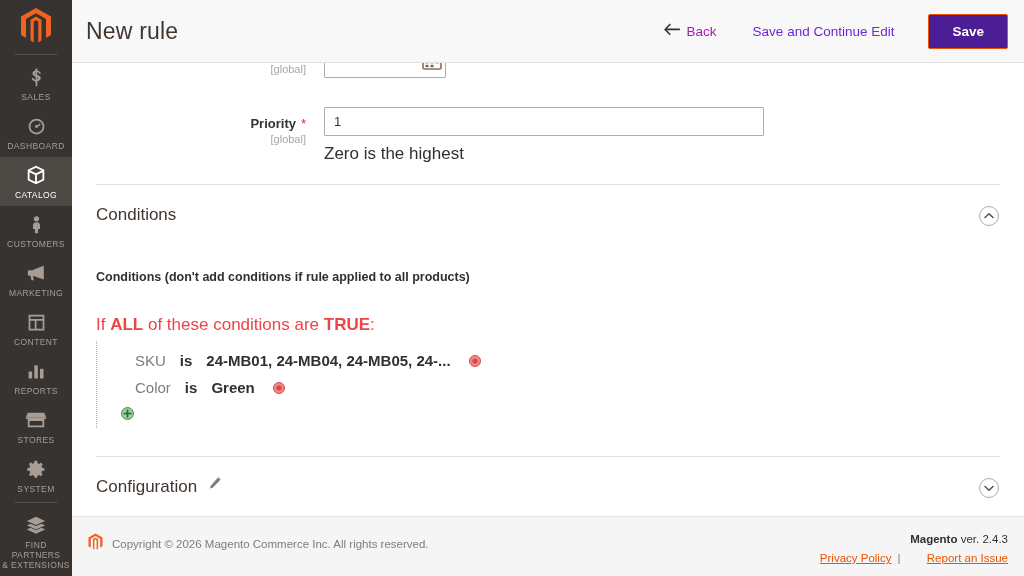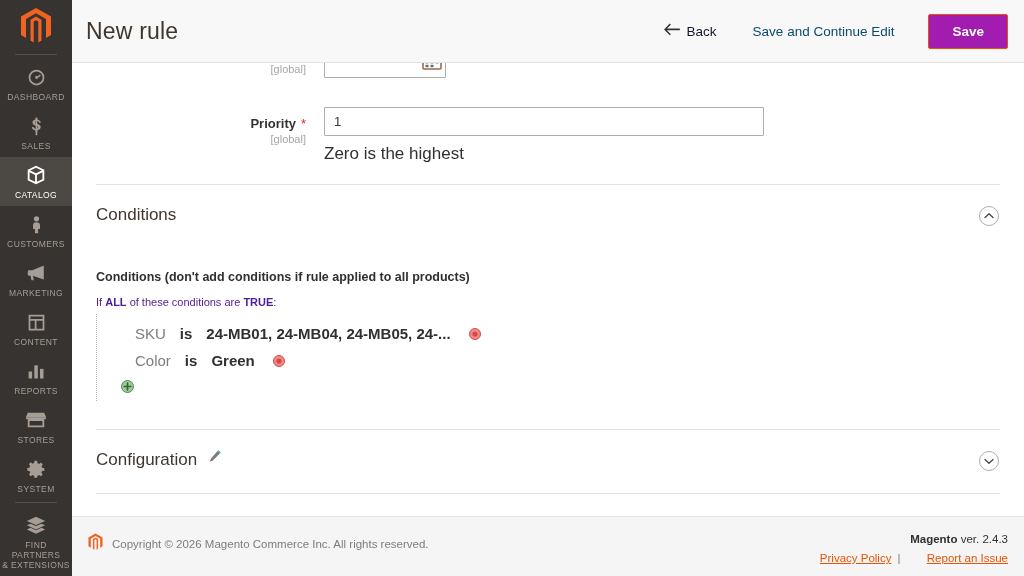--- a/index.html
+++ b/index.html
@@ -51,30 +51,30 @@
     border-bottom: 1px solid #e3e3e3;
     display: flex; align-items: center; padding: 0 16px 0 14px;
   }
   .page-title {
     font-size: 23px; color: #41362f; font-weight: 400; letter-spacing: .2px;
   }
   .header-actions { margin-left: auto; display: flex; align-items: center; gap: 0; }
   .btn-back {
     display: flex; align-items: center; gap: 7px;
     background: transparent; border: none;
-    font-size: 13.5px; color: #0f172a; font-family: inherit;
+    font-size: 13.5px; color: #a21caf; font-family: inherit;
     padding: 8px 14px; cursor: pointer;
   }
   .btn-plain {
     background: transparent; border: none;
-    font-size: 13.5px; color: #0c4a6e; font-family: inherit;
+    font-size: 13.5px; color: #6d28d9; font-family: inherit;
     padding: 8px 22px; cursor: pointer;
   }
   .btn-primary {
-    background: #a21caf; border: 1px solid #eb5202;
+    background: #4c1d95; border: 1px solid #eb5202;
     color: #ffffff; font-size: 13.5px; font-weight: 600; font-family: inherit;
     padding: 9px 23px; cursor: pointer; border-radius: 2px;
     margin-left: 12px;
   }
 
   .content {
     flex: 1 1 auto; overflow: hidden;
     padding: 0 24px; background: #ffffff;
     position: relative;
   }
@@ -126,21 +126,21 @@
   .section-title { font-size: 17px; color: #41362f; font-weight: 400; }
   .pencil { margin-left: 11px; display: inline-flex; }
   .chevron { margin-left: auto; }
 
   .section-body { padding: 6px 0 10px; }
   .cond-head {
     font-size: 12.5px; font-weight: 700; color: #303030;
     margin: 16px 0 0;
   }
   .cond-if {
-    font-size: 11px; color: #4c1d95; margin-top: 12px;
+    font-size: 17px; color: #ef4444; margin-top: 31px;
   }
   .cond-if b { font-weight: 700; }
   .cond-tree {
     margin-top: 6px; padding: 6px 0 4px 14px;
     border-left: 1px dotted #adadad;
   }
   .cond-row {
     display: flex; align-items: center; gap: 14px;
     padding: 5px 0 5px 4px; font-size: 15px; margin-left: 20px;
   }
@@ -179,36 +179,36 @@
         <path d="M16 0 L31 8.6 L31 27 L26 30 L26 11 L16 5.3 L6 11 L6 30 L1 27 L1 8.6 Z" fill="#f26322"></path>
         <path d="M16 8.6 L21.5 11.8 L21.5 32.5 L18.3 34.4 L18.3 13.6 L16 12.2 L13.7 13.6 L13.7 34.4 L10.5 32.5 L10.5 11.8 Z" fill="#f26322"></path>
       </svg>
     </div>
 
     <div class="sb-sep"></div>
 
     <div class="sb-item">
       <span class="sb-icon">
         <svg width="21" height="21" viewBox="0 0 24 24">
+            <path fill="#a79d95" d="M12.9 2h-1.9v2.1c-2.1.2-3.6 1.5-3.6 3.4 0 2.2 1.7 3 3.8 3.5 1.8.5 2.5.9 2.5 1.9 0 1-.9 1.6-2.3 1.6-1.5 0-2.6-.7-2.8-2H6.6c.1 2.1 1.7 3.5 4.4 3.7V18h1.9v-1.8c2.3-.2 3.9-1.6 3.9-3.6 0-2.3-1.8-3.1-4-3.6-1.7-.4-2.3-.8-2.3-1.7 0-.9.8-1.5 2.1-1.5 1.3 0 2.2.7 2.4 1.8h1.9c-.2-1.9-1.5-3.2-3.9-3.4z"></path>
+            <rect fill="#a79d95" x="11" y="2" width="1.9" height="20"></rect>
+          </svg>
+      </span>
+      <span class="sb-label">Sales</span>
+    </div>
+
+    <div class="sb-item">
+      <span class="sb-icon">
+        <svg width="21" height="21" viewBox="0 0 24 24">
             <path fill="#a79d95" d="M12 3a9 9 0 1 0 0 18 9 9 0 0 0 0-18zm0 2a7 7 0 1 1 0 14 7 7 0 0 1 0-14z"></path>
             <path fill="#a79d95" d="M15.8 8.6l-4.3 3.1 1.1 1.5 4.3-3.1z"></path>
             <circle fill="#a79d95" cx="12" cy="12" r="1.6"></circle>
           </svg>
       </span>
       <span class="sb-label">Dashboard</span>
-    </div>
-
-    <div class="sb-item">
-      <span class="sb-icon">
-        <svg width="21" height="21" viewBox="0 0 24 24">
-            <path fill="#a79d95" d="M12.9 2h-1.9v2.1c-2.1.2-3.6 1.5-3.6 3.4 0 2.2 1.7 3 3.8 3.5 1.8.5 2.5.9 2.5 1.9 0 1-.9 1.6-2.3 1.6-1.5 0-2.6-.7-2.8-2H6.6c.1 2.1 1.7 3.5 4.4 3.7V18h1.9v-1.8c2.3-.2 3.9-1.6 3.9-3.6 0-2.3-1.8-3.1-4-3.6-1.7-.4-2.3-.8-2.3-1.7 0-.9.8-1.5 2.1-1.5 1.3 0 2.2.7 2.4 1.8h1.9c-.2-1.9-1.5-3.2-3.9-3.4z"></path>
-            <rect fill="#a79d95" x="11" y="2" width="1.9" height="20"></rect>
-          </svg>
-      </span>
-      <span class="sb-label">Sales</span>
     </div>
 
     <div class="sb-item active">
       <span class="sb-icon">
         <svg width="22" height="22" viewBox="0 0 24 24">
             <path fill="#ffffff" d="M12 2 3 6.3v11.4L12 22l9-4.3V6.3L12 2zm0 2.2 6.3 3L12 10.2 5.7 7.2 12 4.2zM5 9l6 2.9v7.5L5 16.5V9zm8 10.4v-7.5L19 9v7.5l-6 2.9z"></path>
           </svg>
       </span>
       <span class="sb-label">Catalog</span>
     </div>

